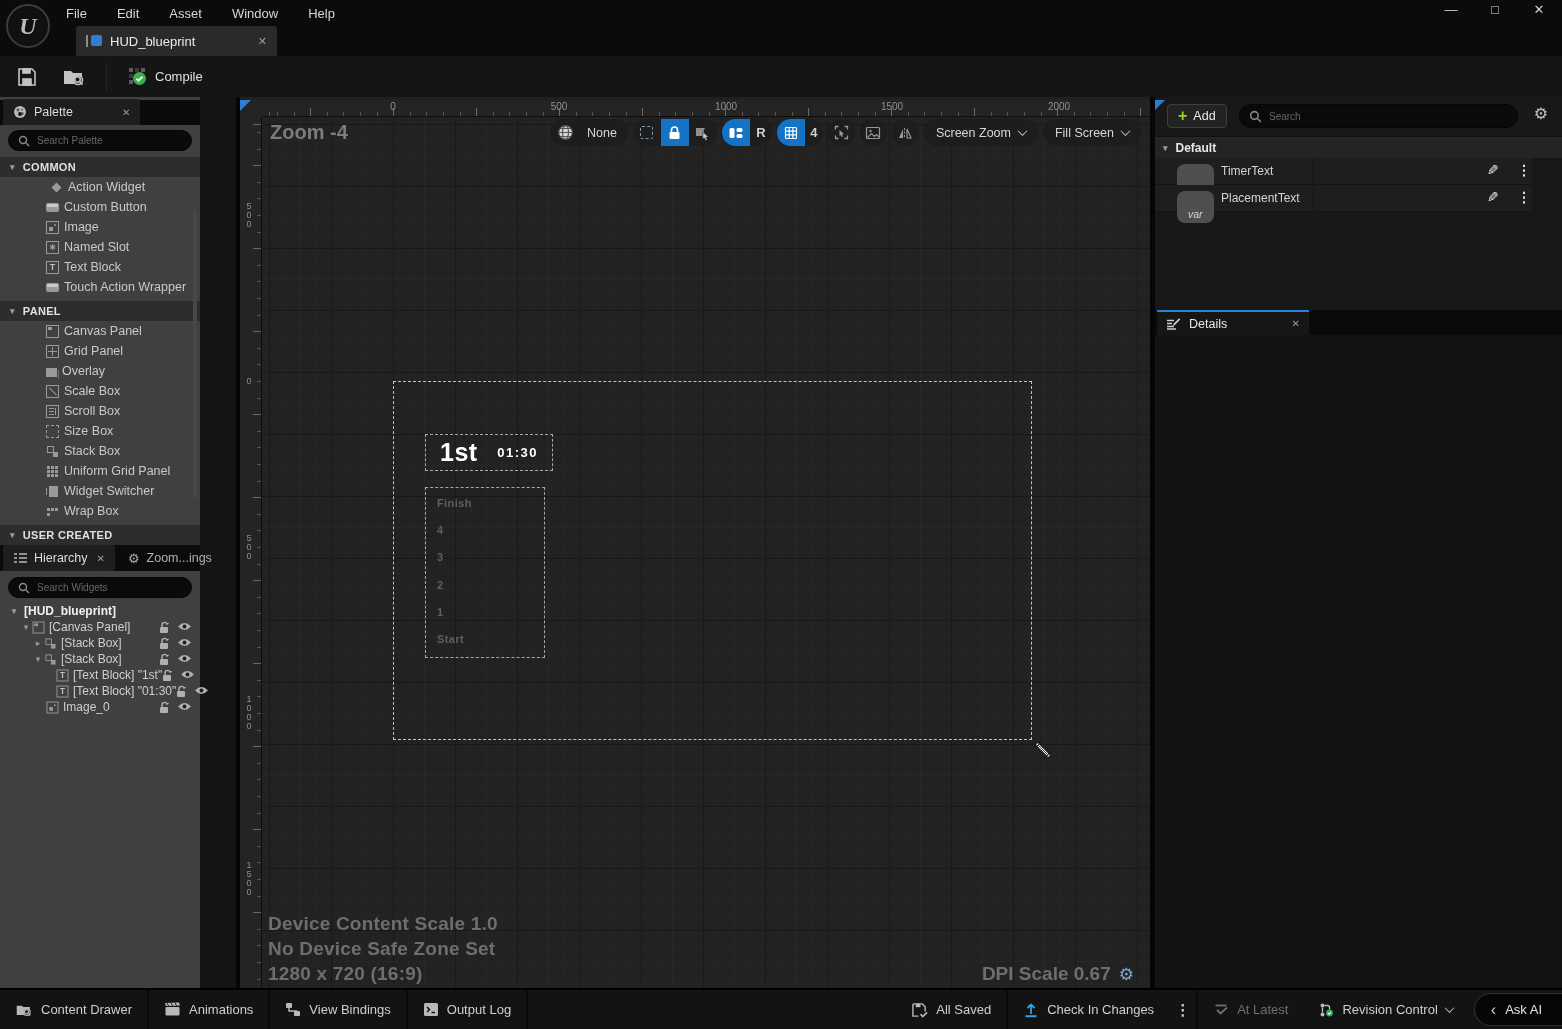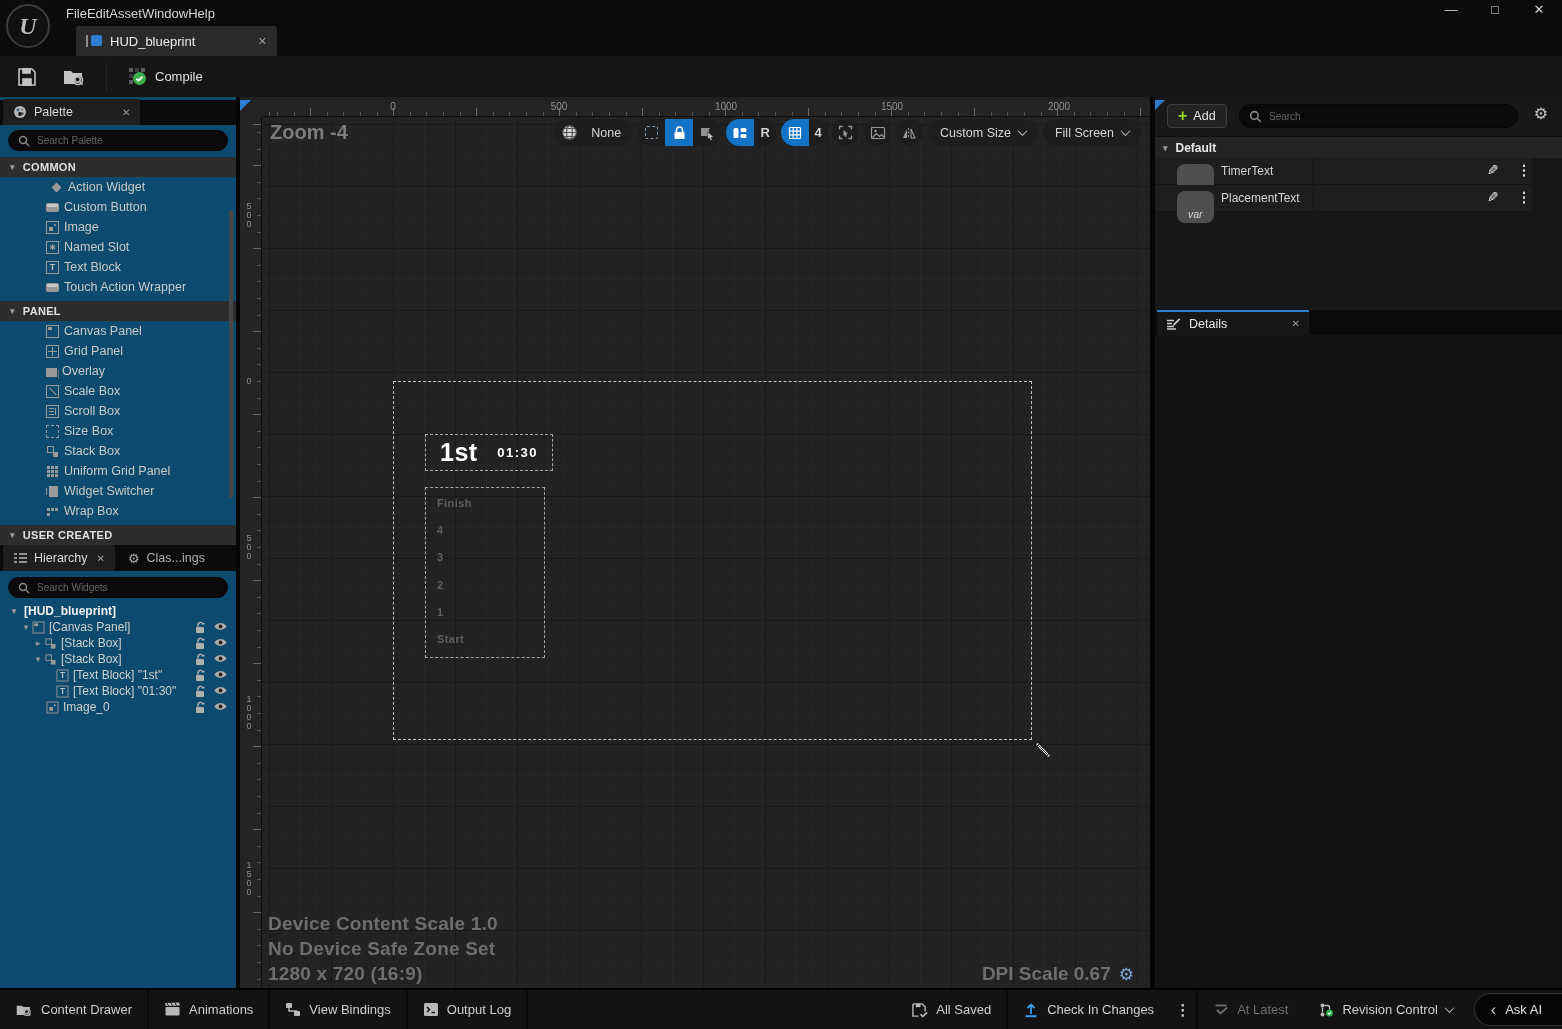--- a/index.html
+++ b/index.html
@@ -3,21 +3,21 @@
 <meta charset="utf-8">
 <style>
   * { margin:0; padding:0; box-sizing:border-box; }
   html,body { background:#000; }
   body { font-family:"Liberation Sans", sans-serif; -webkit-font-smoothing:antialiased; }
   .app { position:relative; width:1562px; height:1029px; background:#141414; overflow:hidden; color:#c8c8c8; user-select:none; }
   svg { display:block; }
 
   
   .menubar { position:absolute; left:0; top:0; right:0; height:26px; background:#0b0b0b; display:flex; align-items:center; }
-  .menus { display:flex; padding-left:66px; font-size:13px; color:#d6d6d6; }
+  .menus { display:flex; gap:30px; padding-left:66px; font-size:13px; color:#d6d6d6; }
   .menus span { cursor:default; }
   .winctl { position:absolute; right:14px; top:2px; display:flex; gap:26px; font-size:13px; color:#cfcfcf; }
   .winctl span { width:18px; text-align:center; }
   .logo { position:absolute; left:6px; top:4px; width:44px; height:44px; border-radius:50%; background:#101010; border:2px solid #3c3c3c; z-index:5;
           display:flex; align-items:center; justify-content:center; font-family:"Liberation Serif",serif; font-style:italic; font-weight:bold; font-size:24px; color:#b9b9b9; }
   .tabrow { position:absolute; left:0; top:26px; right:0; height:30px; background:#0b0b0b; }
   .doctab { position:absolute; left:76px; top:0; width:201px; height:30px; background:#2a2a2a; border-radius:3px 3px 0 0; display:flex; align-items:center; padding:0 10px; gap:8px; }
   .doctab .lbl { font-size:13px; color:#ececec; flex:1; }
   .doctab .x { color:#9a9a9a; font-size:11px; }
   .parentclass { position:absolute; right:18px; top:33px; font-size:12.5px; }
@@ -32,21 +32,21 @@
   .ptab { height:26px; display:flex; align-items:center; gap:7px; padding:0 10px; font-size:12.5px; color:#dcdcdc; background:#1e1e1e; border-radius:3px 3px 0 0; margin-left:3px; }
   .ptab.inactive { background:transparent; color:#b0b0b0; }
   .ptab .x { color:#9a9a9a; font-size:10px; margin-left:2px; }
   .searchbox { height:21px; background:#0a0a0a; border-radius:11px; display:flex; align-items:center; padding:0 9px; gap:7px; border:1px solid #050505; }
   .searchbox input { flex:1; background:transparent; border:0; outline:none; color:#cfcfcf; font-size:10px; font-family:inherit; }
   .searchbox input::placeholder { color:#676767; }
   .sechdr { height:20px; background:#2d2d2d; display:flex; align-items:center; gap:8px; padding:0 10px; font-size:11px; font-weight:bold; letter-spacing:.3px; color:#e0e0e0; }
   .tri { color:#9a9a9a; font-size:9px; }
 
   
-  .leftpanel { position:absolute; left:0; top:97px; width:236px; bottom:30px; background:#0c4a6e; }
+  .leftpanel { position:absolute; left:0; top:97px; width:200px; bottom:30px; background:#404040; }
   .leftpanel .strip1 { position:absolute; left:0; top:3px; right:0; height:25px; background:#0b0b0b; display:flex; align-items:flex-end; }
   .pal-body { position:absolute; left:0; top:28px; right:0; height:448px; }
   .pal-search { position:absolute; left:8px; right:8px; top:5px;justify-content:center; }
   .pal-scroll { position:absolute; right:3px; top:85px; width:4px; height:288px; background:#474747; border-radius:2px; }
   .palitem { height:20px; display:flex; align-items:center; gap:5px; padding-left:46px; font-size:12.5px; color:#c9c9c9; }
   .palitem.noicon { padding-left:50px; }
   .leftpanel .strip2 { position:absolute; left:0; top:448px; right:0; height:26px; background:#0b0b0b; display:flex; align-items:flex-end; }
   .hier-body { position:absolute; left:0; top:474px; right:0; bottom:0; }
   .hier-search { position:absolute; left:8px; right:8px; top:6px; }
   .treerow { position:absolute; left:0; right:0; height:16px; display:flex; align-items:center; font-size:12px; color:#cfcfcf; }
@@ -339,21 +339,21 @@
     <div class="strip2">
       <div class="ptab">
         <svg class="ic" width="14" height="12" viewBox="0 0 14 12" stroke="#b8b8b8" stroke-width="1.6">
             <path d="M1 2h3M6 2h8M1 6h3M6 6h8M1 10h3M6 10h8"></path>
           </svg>
         <span>Hierarchy</span>
         <span class="x">✕</span>
       </div>
       <div class="ptab inactive">
         <span class="ic" style="font-size:13px;color:#a8a8a8;line-height:1;">⚙</span>
-        <span>Clas...ings</span>
+        <span>Zoom...ings</span>
       </div>
     </div>
 
     <div class="hier-body">
       <div class="searchbox hier-search">
         <svg class="ic" width="12" height="12" viewBox="0 0 12 12" fill="none" stroke="#8a8a8a" stroke-width="1.4">
             <circle cx="5" cy="5" r="3.5"></circle>
             <path d="M7.8 7.8L11 11"></path>
           </svg>
         <input placeholder="Search Widgets" style="">
@@ -570,21 +570,21 @@
           </svg>
         </span>
       <span class="circ">
           <svg width="15" height="14" viewBox="0 0 15 14">
             <path d="M6.5 2v10" stroke="#9a9a9a" stroke-width="1" stroke-dasharray="2 1.5"></path>
             <path d="M5 3L1 12h4z" fill="#9a9a9a"></path>
             <path d="M9 3l4 9H9z" fill="none" stroke="#9a9a9a" stroke-width="1.1"></path>
           </svg>
         </span>
       <div class="pill ddl">
-        <span>Custom Size</span>
+        <span>Screen Zoom</span>
         <span class="chev"></span>
       </div>
       <div class="pill ddl">
         <span>Fill Screen</span>
         <span class="chev"></span>
       </div>
     </div>
 
     <div class="devinfo">
       <div>Device Content Scale 1.0</div>

